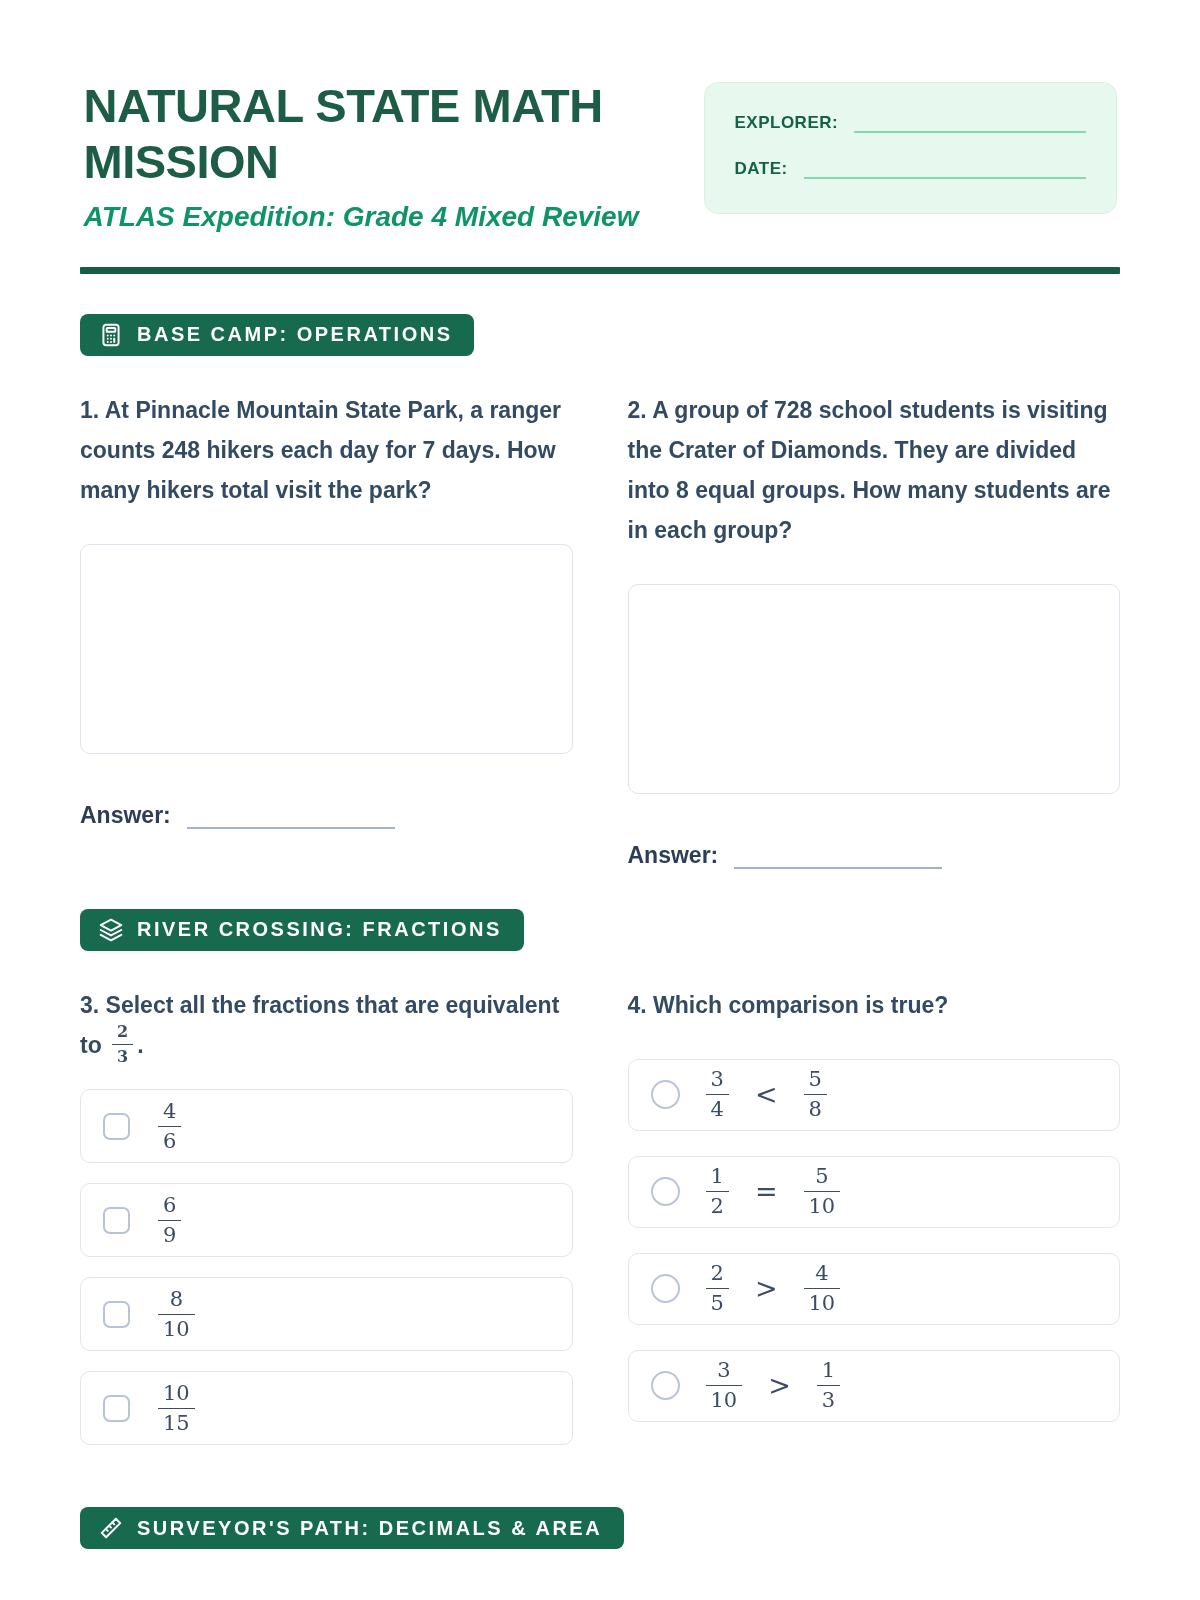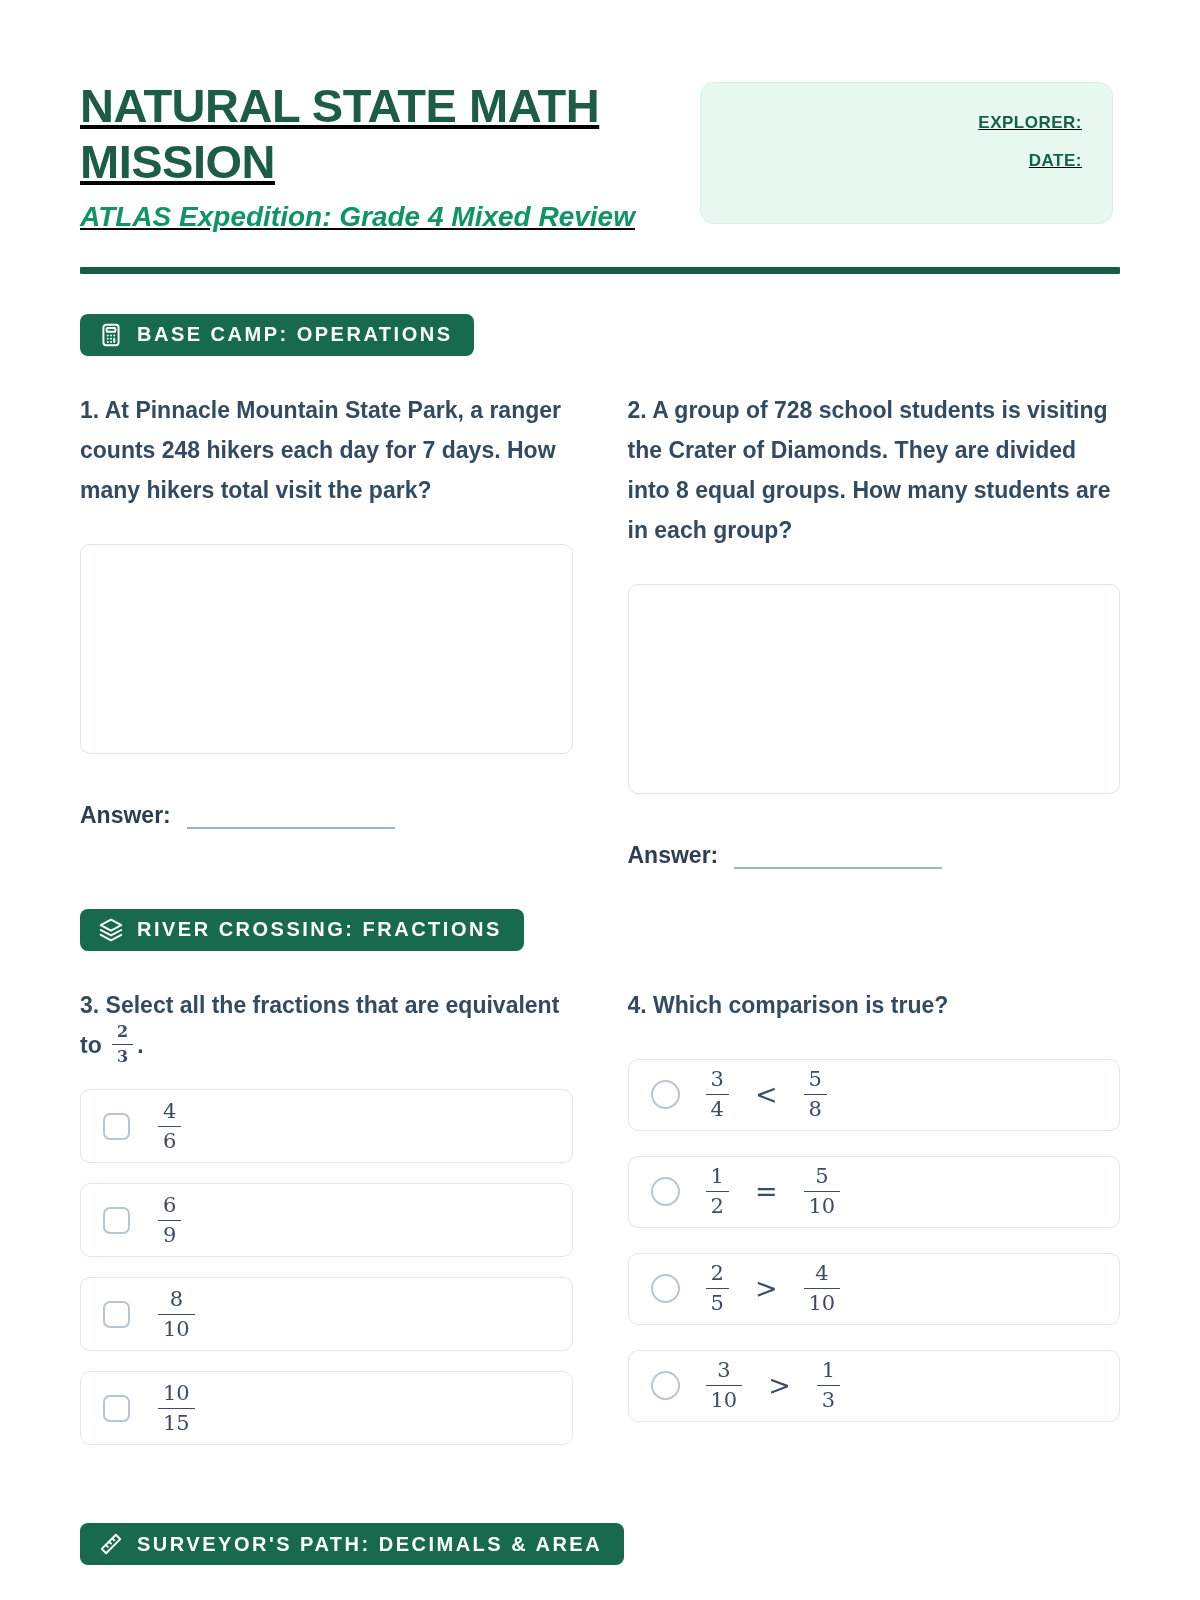--- a/index.html
+++ b/index.html
@@ -4,55 +4,55 @@
 <style>
   * { margin:0; padding:0; box-sizing:border-box; }
   html,body { background:#ffffff; }
   .page {
     width:1200px; height:1600px; background:#ffffff;
     font-family:"Liberation Sans", sans-serif;
     padding:78px 80px 0 80px; overflow:hidden; position:relative;
   }
 
   
-  .header { display:flex; justify-content:flex-start; align-items:flex-start;text-decoration:underline; }
+  .header { display:flex; justify-content:center; align-items:flex-start; }
   .title-block { width:620px; }
   .page-title {
     font-size:47px; font-weight:800; color:#1d5c45;
     line-height:1.2; letter-spacing:-0.5px;
   }
   .subtitle {
     margin-top:10px; font-size:28px; font-weight:700; font-style:italic;
     color:#0f9468;
   }
   .explorer-card {
     width:413px; background:#e7f9ef; border:1.5px solid #d6f3e2;
     border-radius:14px; padding:30px 30px 34px 30px; margin-top:4px;
   }
-  .explorer-row { display:flex; align-items:flex-end; gap:16px;flex-direction:column; }
-  .explorer-row + .explorer-row { }
+  .explorer-row { display:flex; align-items:flex-end; gap:16px; }
+  .explorer-row + .explorer-row { margin-top:26px; }
   .explorer-label {
     font-size:17px; font-weight:800; color:#14604a; letter-spacing:0.5px;
     white-space:nowrap;
   }
   .write-line { flex:1; border-bottom:2px solid #7edcae; height:20px; }
 
   
   .divider { height:7px; background:#175c46; margin-top:34px; border-radius:1px; }
 
   
   .section-badge {
     display:inline-flex; align-items:center; gap:13px;
     background:#176a4e; color:#ffffff; border-radius:8px;
     padding:8px 22px 8px 18px; font-size:20px; font-weight:700;
     letter-spacing:2.5px; margin-top:40px;
   }
   .section-badge svg { display:block; }
   .badge-first { }
-  .badge-last { margin-top:58px; }
+  .badge-last { margin-top:42px; }
 
   
   .two-col { display:grid; grid-template-columns:1fr 1fr; column-gap:55px; align-items:start; margin-top:34px; }
   .q-text { font-size:23px; font-weight:700; color:#334a63; line-height:1.74; }
   .work-box {
     margin-top:34px; height:210px; background:#fff;
     border:1.5px solid #dde4ef; border-radius:10px;
   }
   .answer-row { margin-top:48px; display:flex; align-items:flex-end; }
   .answer-label { font-size:23px; font-weight:700; color:#2c3e55; }

